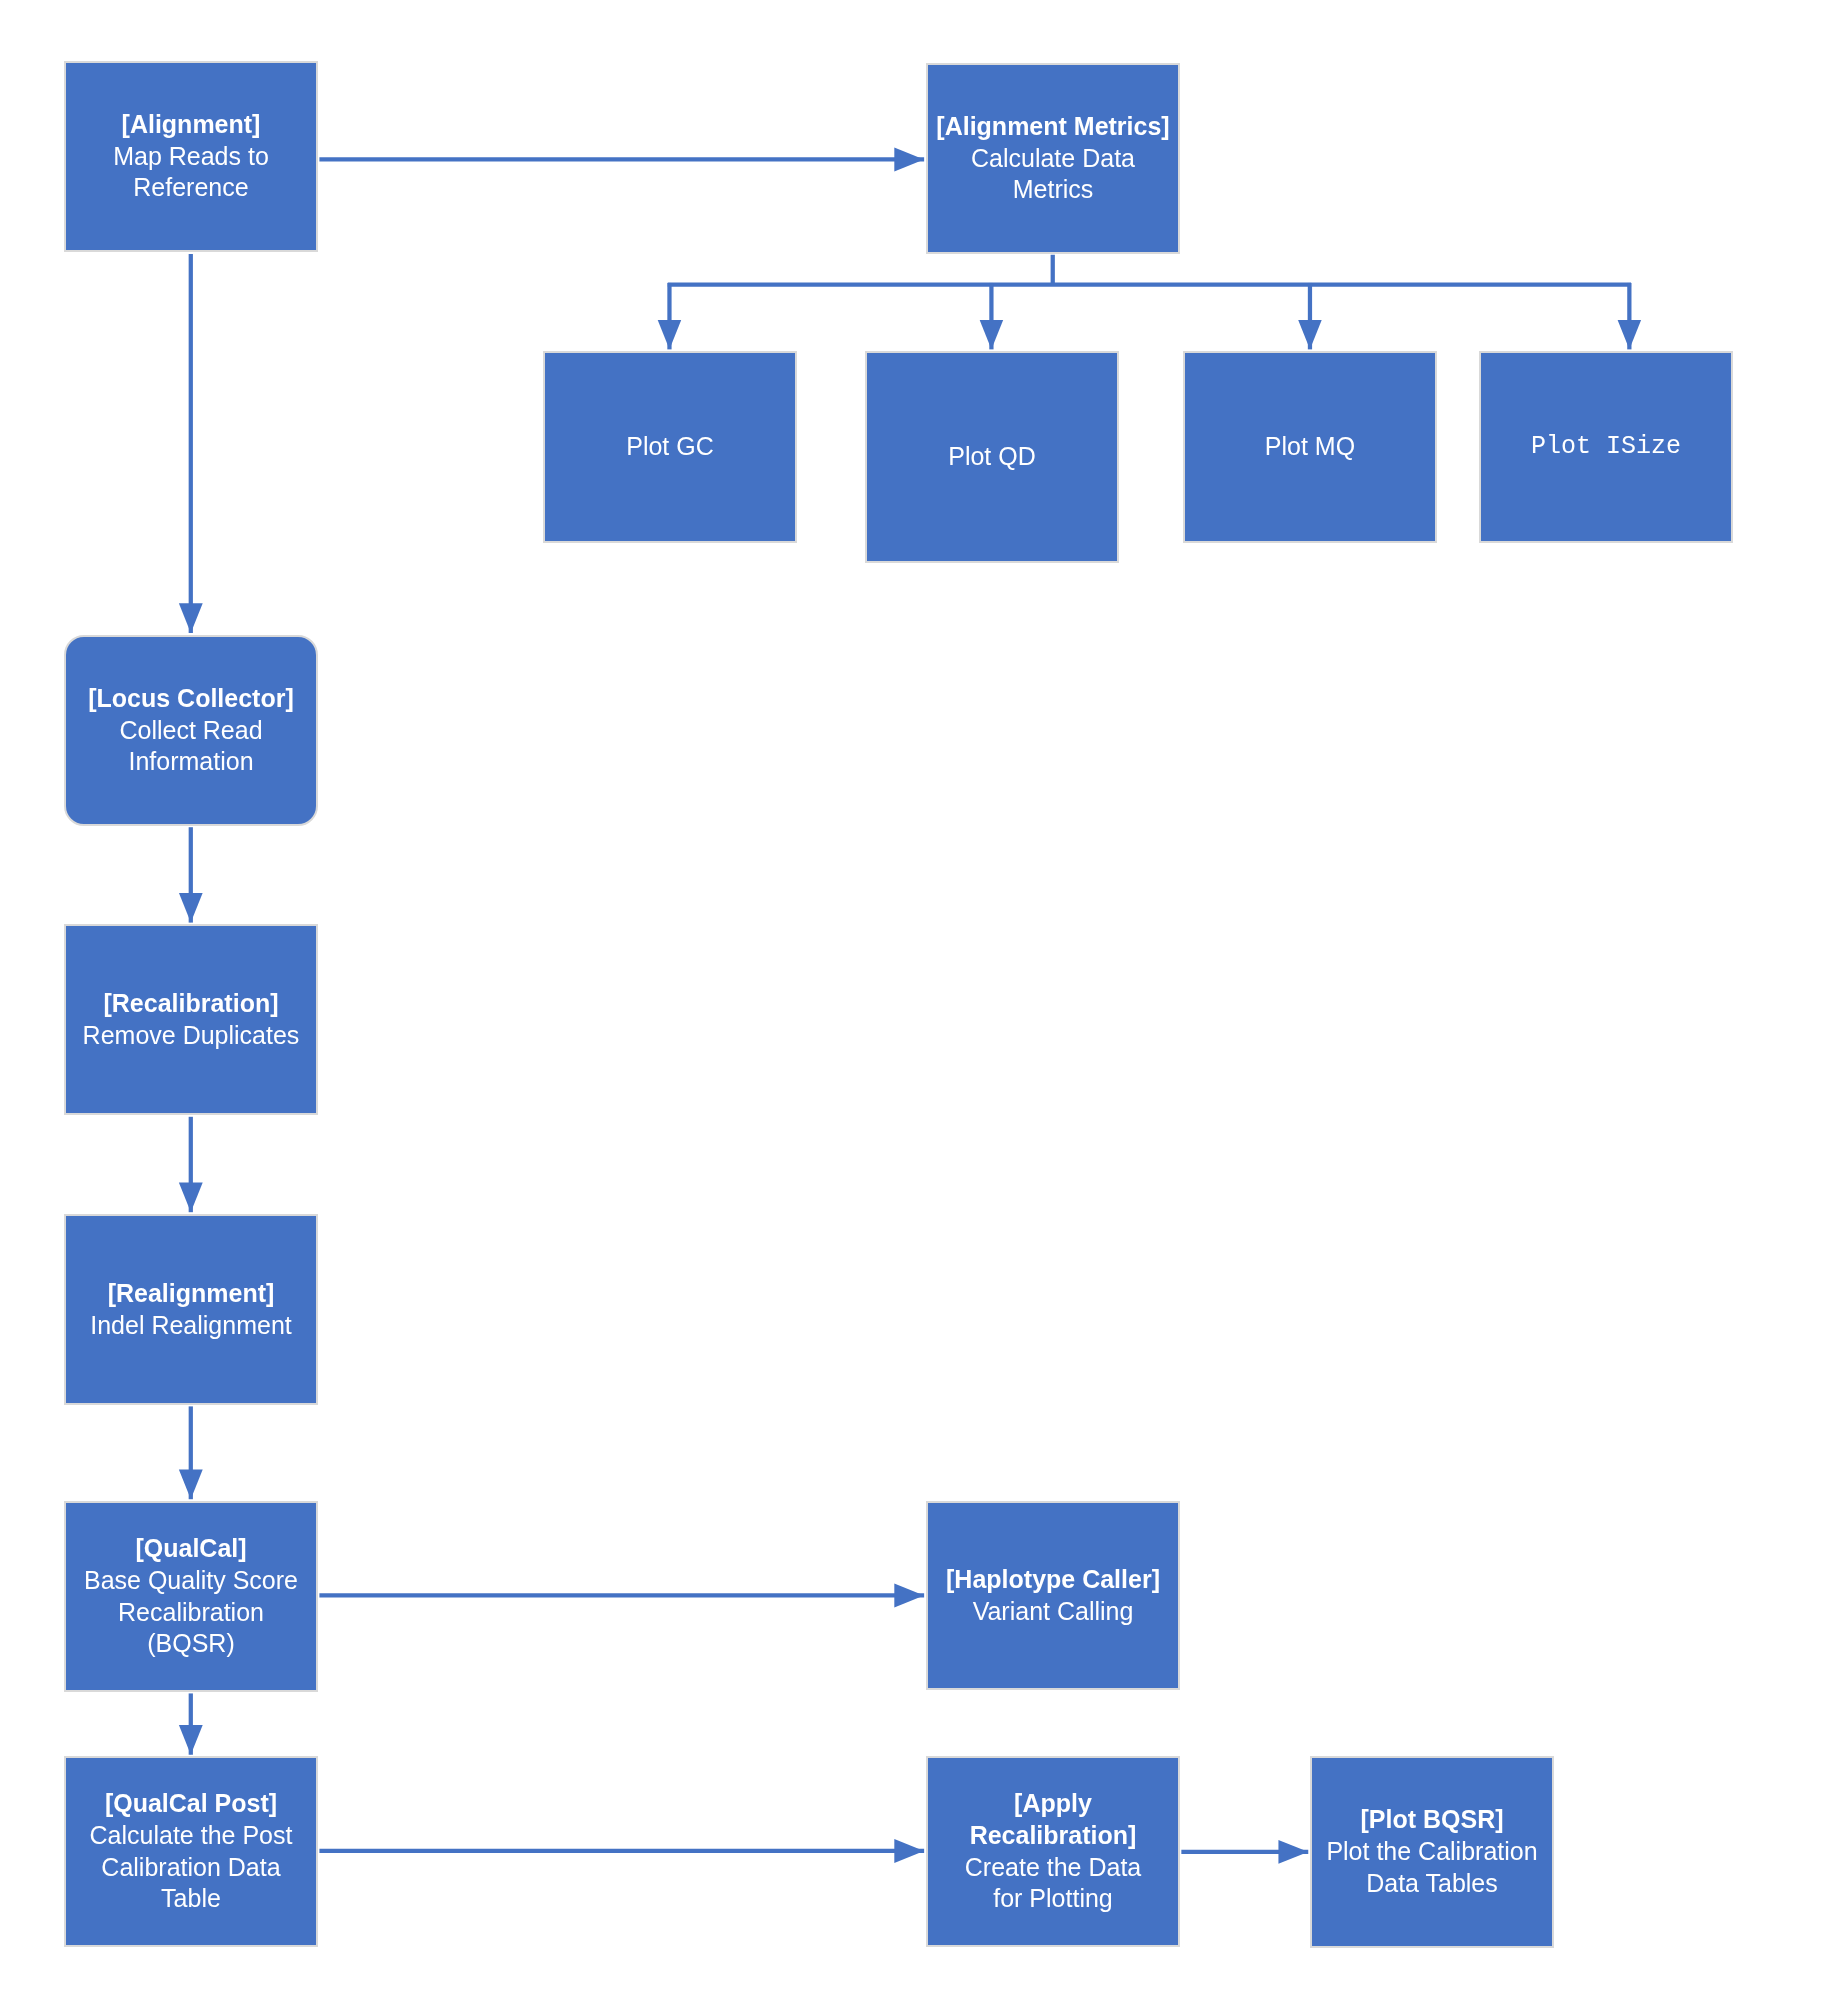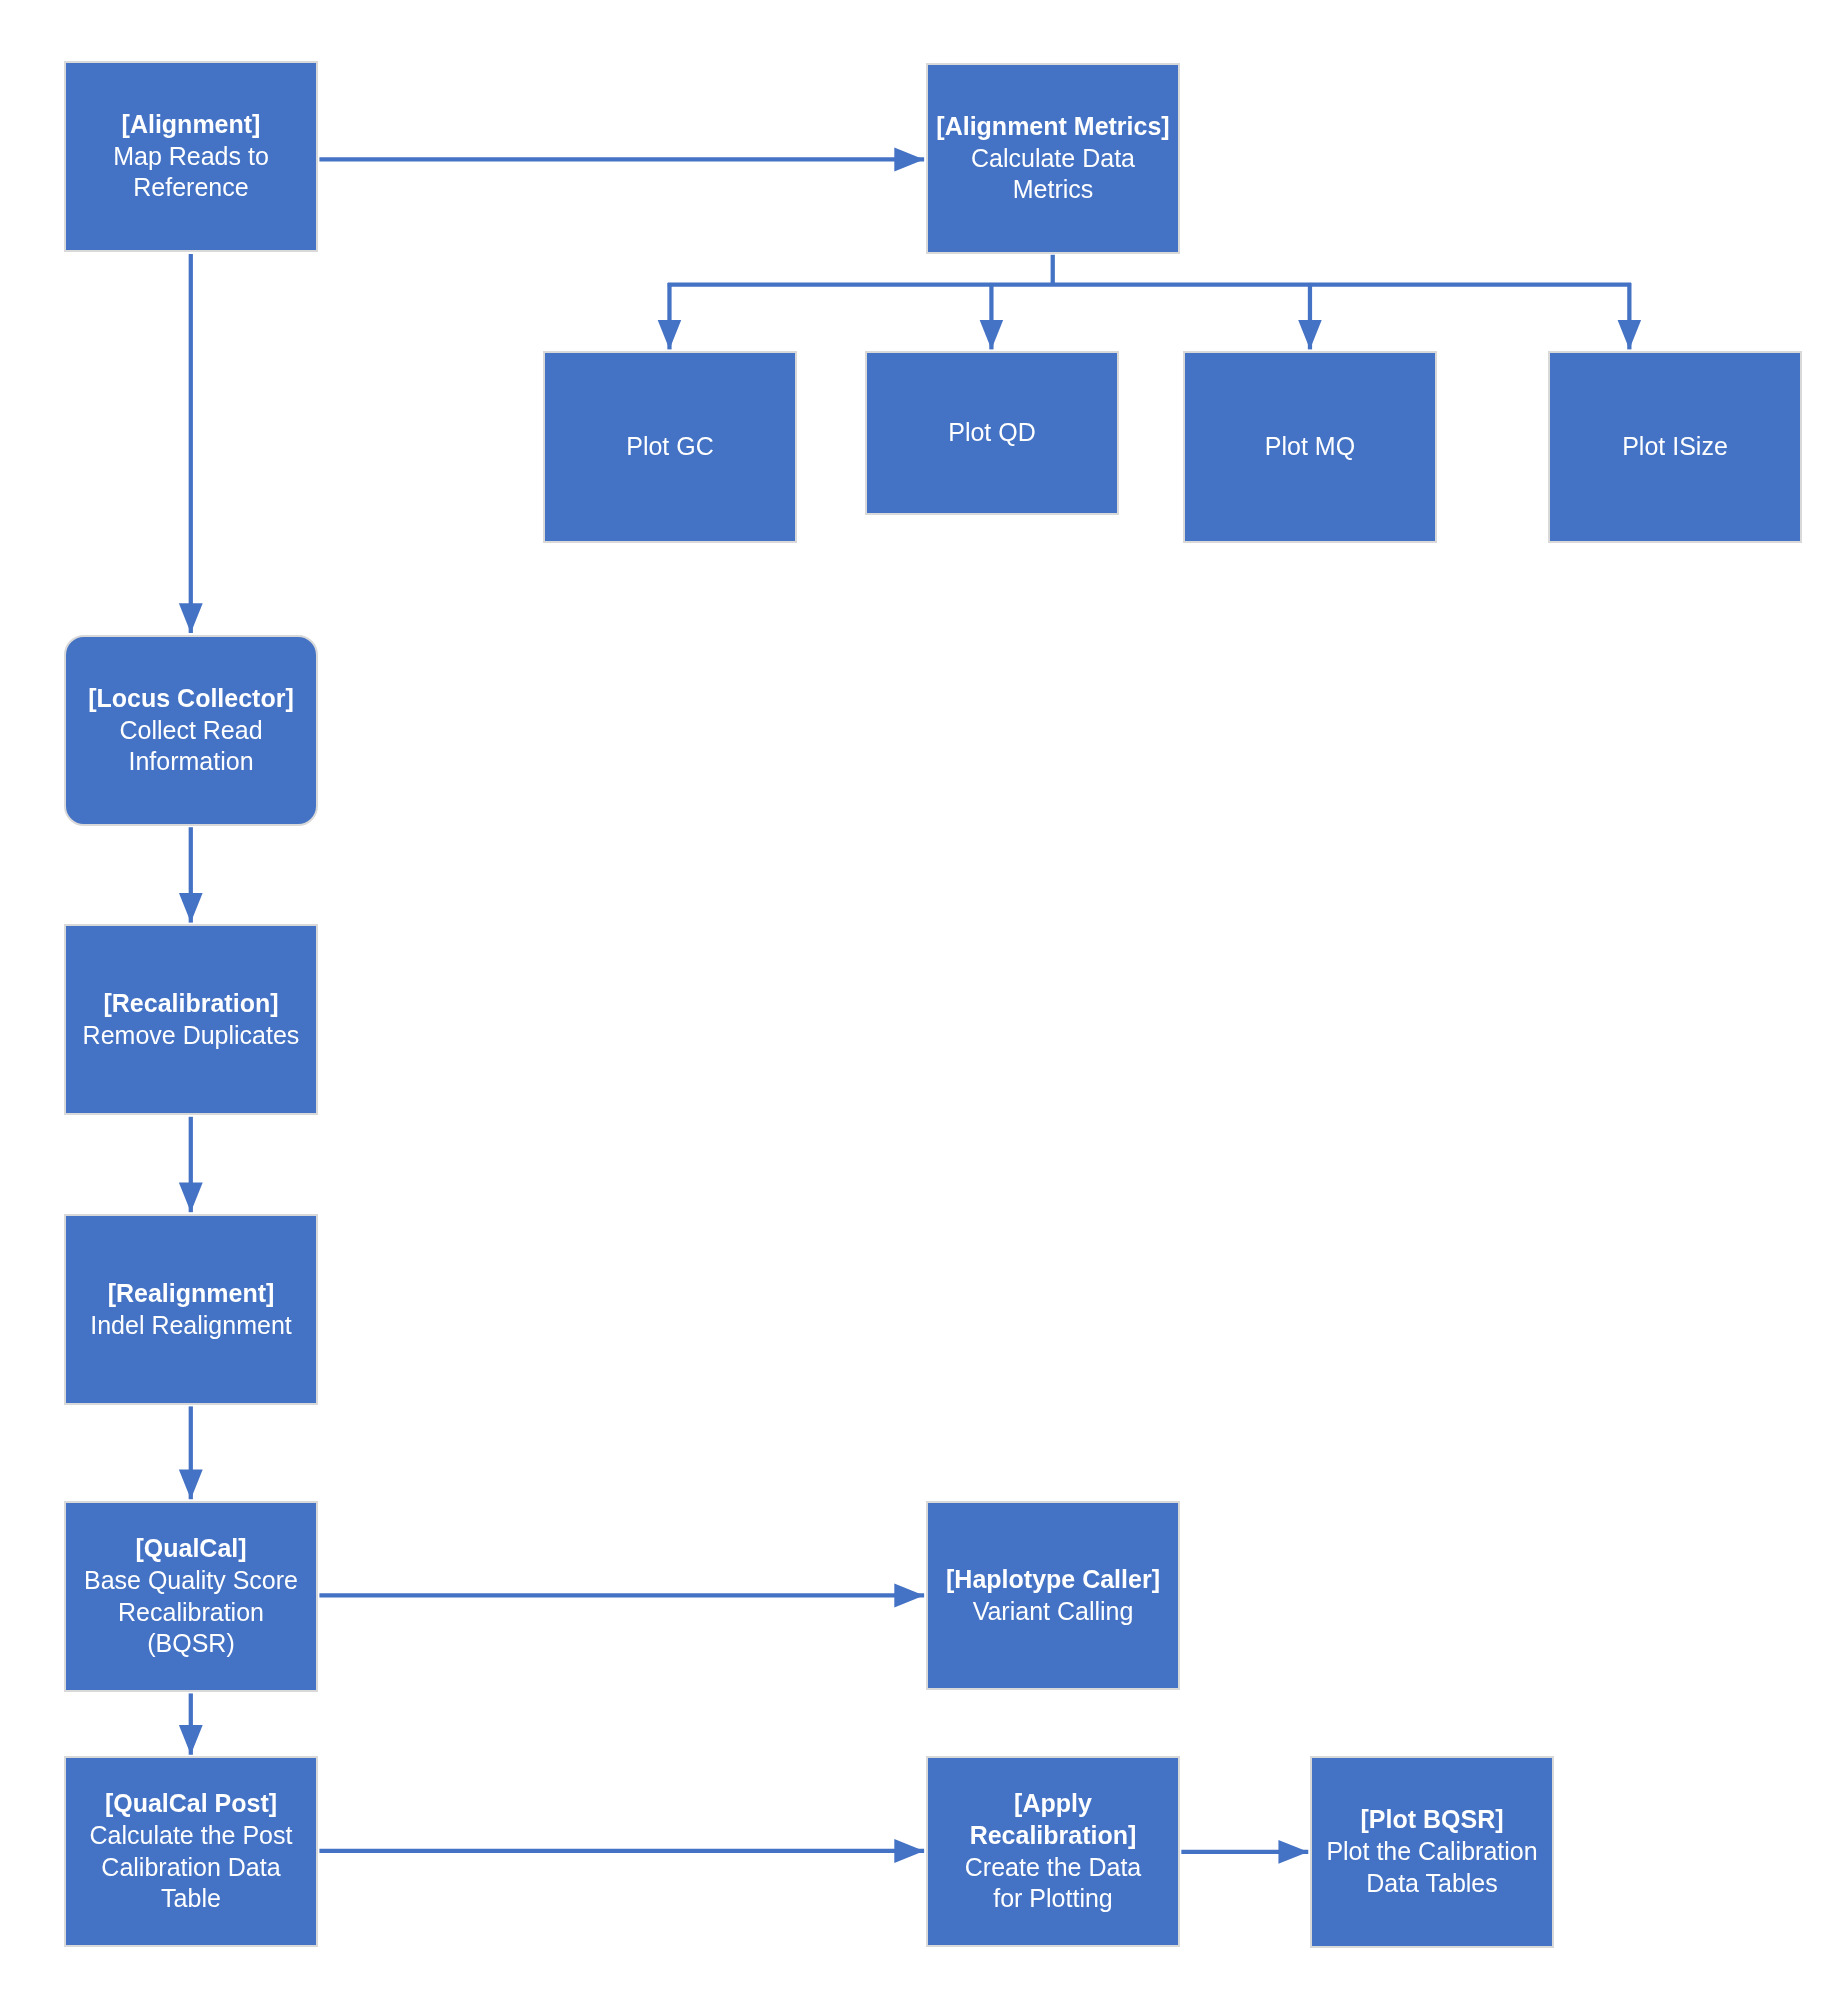--- a/index.html
+++ b/index.html
@@ -100,29 +100,29 @@
 
   <div class="node" style="left:926px; top:63px;">
     <div class="node-title">[Alignment Metrics]</div>
     <div class="node-subtitle">Calculate Data Metrics</div>
   </div>
 
   <div class="node" style="left:543px; top:351px; height:192px;">
     <div class="node-label">Plot GC</div>
   </div>
 
-  <div class="node" style="left:865px; top:351px; height:164px;">
+  <div class="node" style="left:865px; top:351px; height:212px;">
     <div class="node-label">Plot QD</div>
   </div>
 
   <div class="node" style="left:1183px; top:351px; height:192px;">
     <div class="node-label">Plot MQ</div>
   </div>
 
-  <div class="node" style="left:1548px; top:351px; height:192px;">
+  <div class="node" style="left:1479px; top:351px; height:192px;font-family:Liberation Mono, monospace;">
     <div class="node-label">Plot ISize</div>
   </div>
 
   <div class="node" style="left:64px; top:635px;border-radius:20px;">
     <div class="node-title">[Locus Collector]</div>
     <div class="node-subtitle">Collect Read Information</div>
   </div>
 
   <div class="node" style="left:64px; top:924px;">
     <div class="node-title">[Recalibration]</div>

